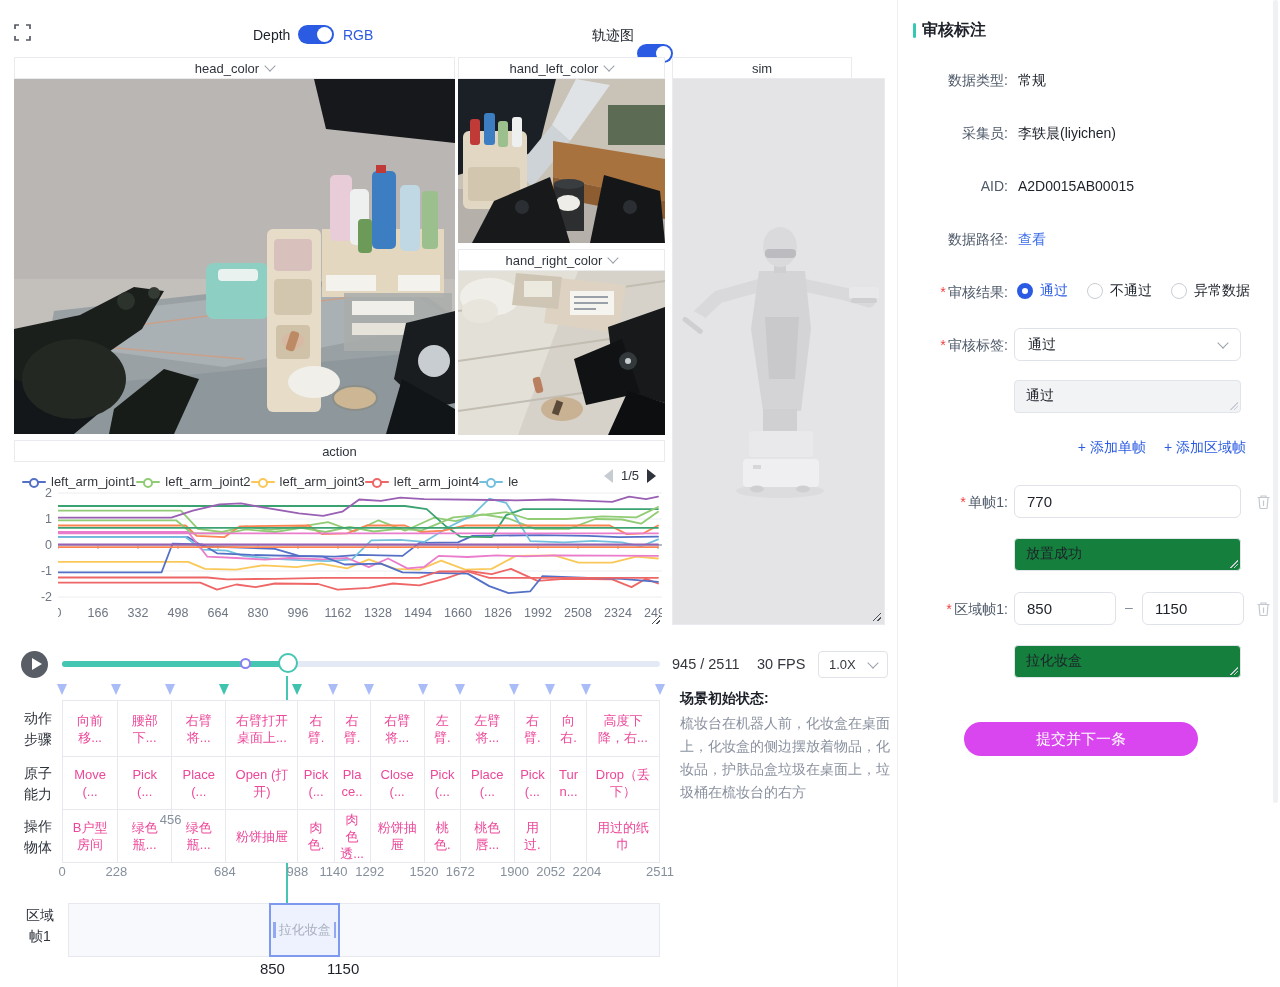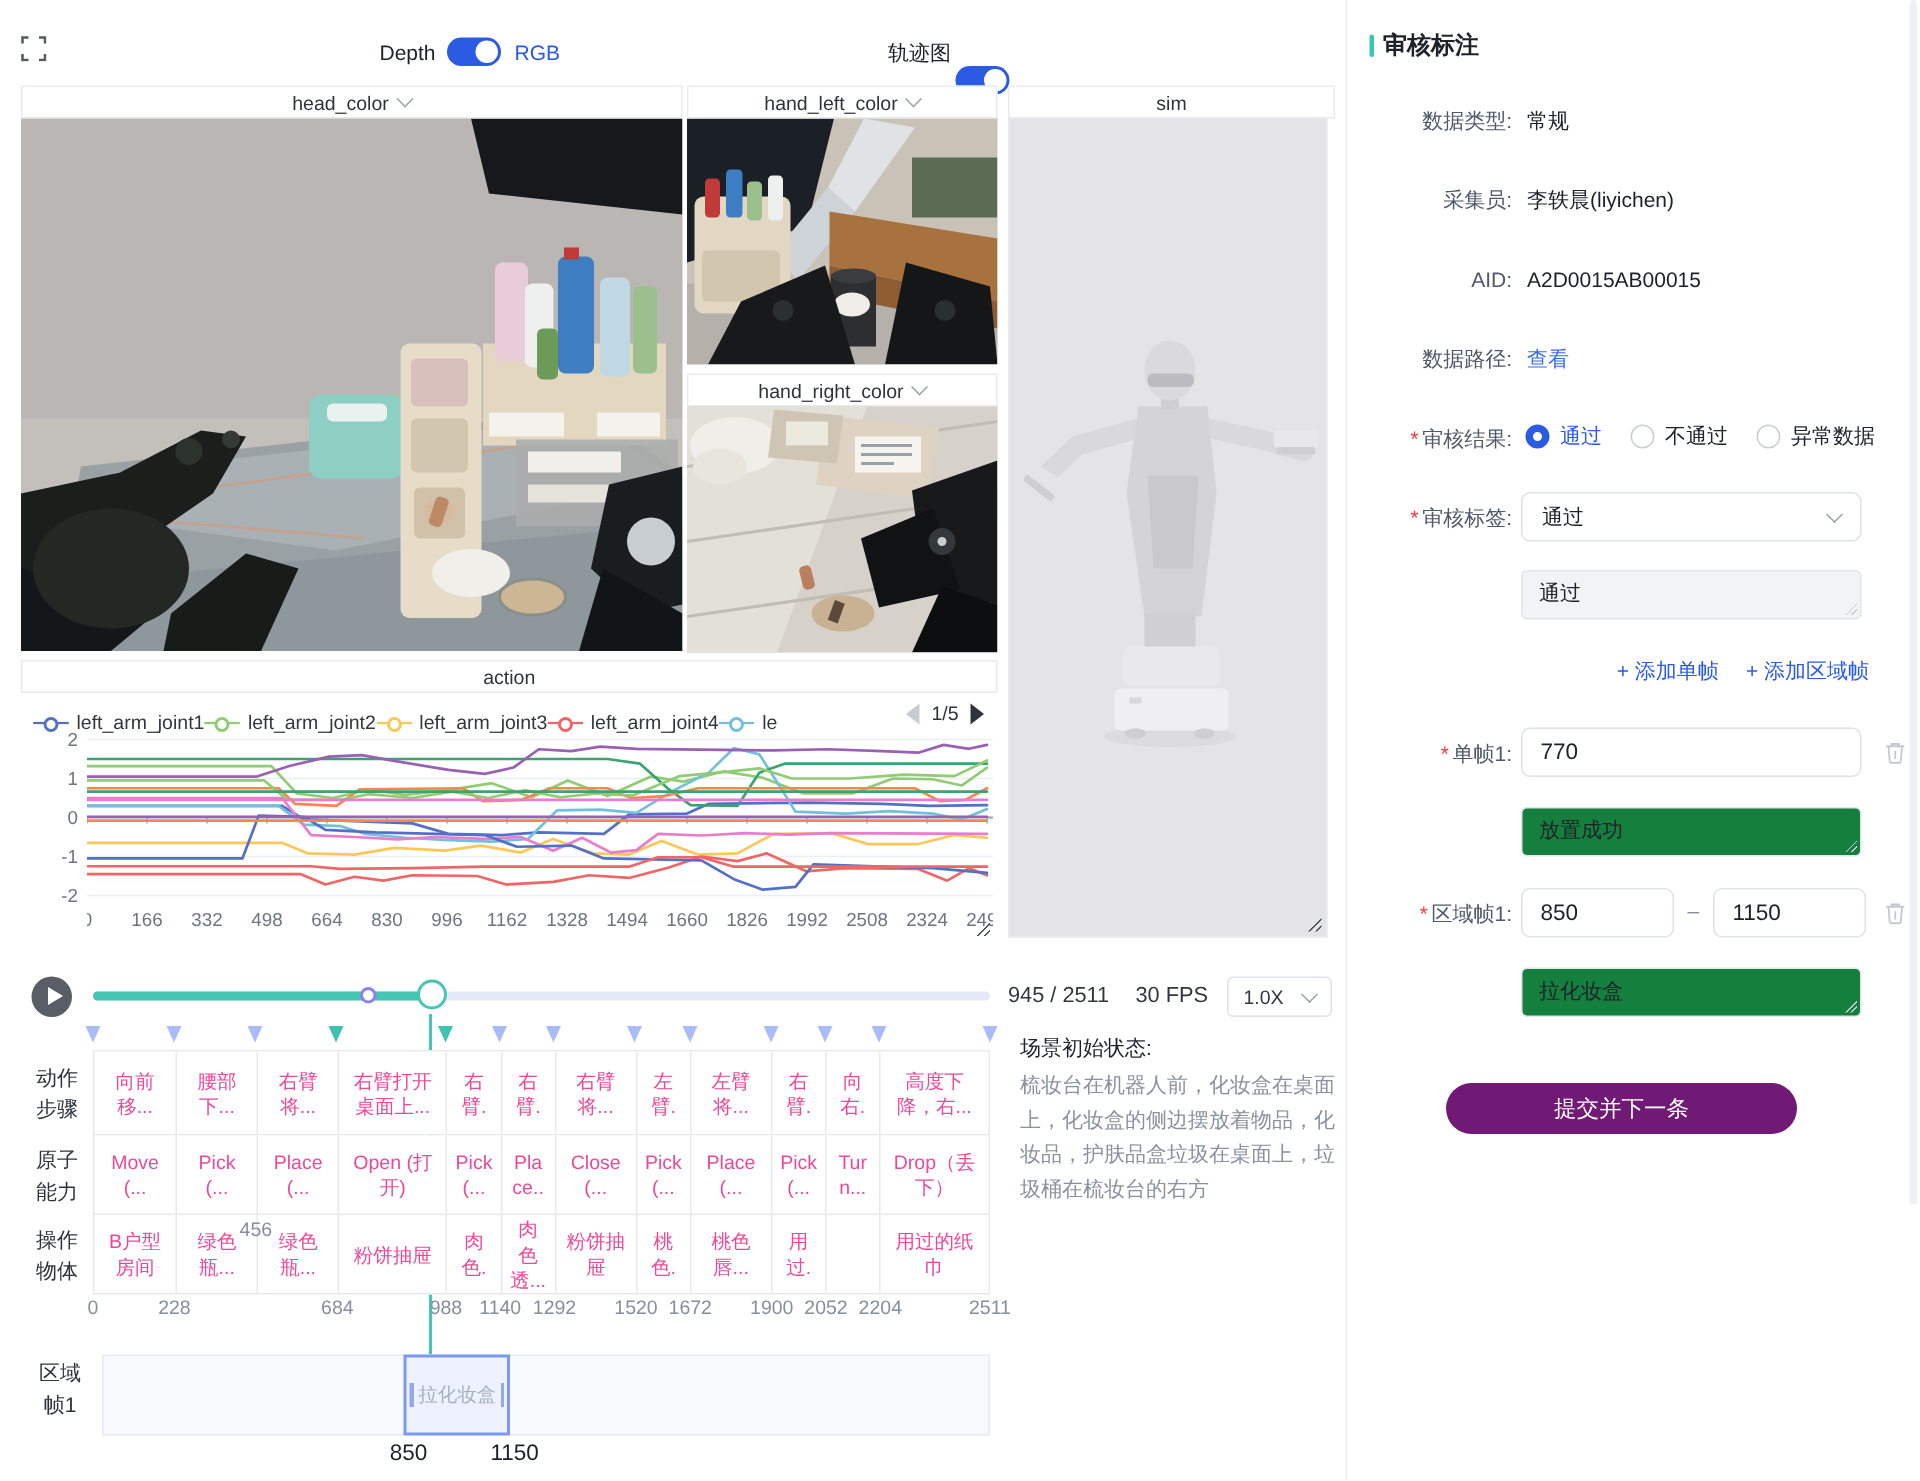--- a/index.html
+++ b/index.html
@@ -45,21 +45,21 @@
   .tri{position:absolute;width:0;height:0;border-left:5.5px solid transparent;border-right:5.5px solid transparent;border-top:11px solid #a9bcf7;cursor:pointer;}
   .trow{position:absolute;left:62px;width:598px;display:grid;box-sizing:border-box;border:1px solid #e7e9ee;border-top:none;background:#fff;}
   .trow.first{border-top:1px solid #e7e9ee;}
   .cell{border-left:1px solid #e7e9ee;display:flex;align-items:center;justify-content:center;text-align:center;
         font-size:13px;color:#ec4899;padding:2px 5px;line-height:17px;word-break:break-all;overflow:hidden;box-sizing:border-box;}
   .cell:first-child{border-left:none;}
   .rlabel{position:absolute;left:20px;width:36px;text-align:center;font-size:14px;color:#2f343c;line-height:21px;}
   .numspan{position:absolute;transform:translateX(-50%);font-size:13px;color:#86909c;}
   .vline{position:absolute;width:2px;background:#44c6b2;}
   
-  .scene-t{font-size:14px;font-weight:normal;color:#1d2129;}
+  .scene-t{font-size:14px;font-weight:bold;color:#1d2129;}
   .scene-b{font-size:14px;color:#8a919f;line-height:23px;margin-top:4px;}
   
   .regtrack{position:absolute;background:#f7f9fd;border:1px solid #e7e9ee;box-sizing:border-box;}
   .regseg{position:absolute;top:-1px;height:54px;background:#eef2fe;border:2px solid #7e99f0;box-sizing:border-box;display:flex;align-items:center;justify-content:center;font-size:13px;color:#a8afbe;cursor:pointer;}
   .regseg .hdl{position:absolute;top:50%;transform:translateY(-50%);width:2.5px;height:16px;background:#93a8f2;}
   .regseg .hdl.l{left:2px;} .regseg .hdl.r{right:2px;}
   .reglab{position:absolute;transform:translateX(-50%);font-size:15px;color:#1d2129;}
   
   .rpanel{position:absolute;left:897px;top:0;width:383px;height:987px;background:#fff;border-left:1px solid #eef0f3;box-sizing:border-box;}
   .rclip{position:absolute;left:0;top:0;width:383px;height:803px;overflow:hidden;}
@@ -75,21 +75,21 @@
   .rtxt{font-size:14px;color:#1d2129;} .rtxt.sel{color:#2b5be3;}
   .selbox{position:absolute;left:116px;width:227px;height:33px;border:1px solid #dfe2e8;border-radius:6px;box-sizing:border-box;display:flex;align-items:center;justify-content:space-between;padding:0 13px;cursor:pointer;background:#fff;}
   .selbox span{font-size:14px;color:#1d2129;}
   .ta{position:absolute;left:116px;width:227px;height:33px;border:1px solid #e1e4e9;border-radius:4px;box-sizing:border-box;font-size:14px;color:#1d2129;padding:6px 11px;background:#15803d;}
   .ta.gray{background:#f2f3f5;}
   .ta:after{content:'';position:absolute;right:2px;bottom:2px;width:8px;height:8px;
     background:linear-gradient(135deg,transparent 0 50%,#c9ccd4 50% 58%,transparent 58% 72%,#c9ccd4 72% 80%,transparent 80%);}
   .inp{position:absolute;height:33px;border:1px solid #dfe2e8;border-radius:6px;box-sizing:border-box;display:flex;align-items:center;padding:0 12px;font-size:15px;color:#1d2129;background:#fff;}
   .addlink{font-size:14px;color:#2b5be3;cursor:pointer;}
   .btn{position:absolute;left:66px;width:234px;height:34px;border-radius:17px;display:flex;align-items:center;justify-content:center;font-size:15px;cursor:pointer;box-sizing:border-box;}
-  .btn.primary{background:#701a75;color:#fff;}
+  .btn.primary{background:#d946ef;color:#fff;}
   .btn.secondary{background:#edf3fe;border:1px solid #94b4f7;color:#2b5be3;}
   .trash{position:absolute;left:357px;width:17px;height:17px;cursor:pointer;}
   .sbar{position:absolute;left:375px;top:0;width:5px;height:803px;background:#f0f1f4;border-radius:3px;}
   .fsicon{position:absolute;left:14px;top:24px;width:17px;height:17px;cursor:pointer;}
 </style>
 </head>
 <body>
 
 <svg class="fsicon" viewBox="0 0 17 17">
   <path d="M1 5 V1 H5 M12 1 H16 V5 M16 12 V16 H12 M5 16 H1 V12" fill="none" stroke="#555b63" stroke-width="1.7"></path>
@@ -205,21 +205,21 @@
     <polygon points="116,88 164,68 182,122 128,134" fill="#101214"></polygon>
     <circle cx="170" cy="90" r="9" fill="#33383b"></circle>
     <circle cx="170" cy="90" r="3" fill="#c8cdd1"></circle>
     <polygon points="170,120 207,132 207,164 150,164" fill="#0c0e10"></polygon>
     <ellipse cx="104" cy="138" rx="21" ry="12" fill="#c9b193"></ellipse>
     <rect x="96" y="130" width="7" height="14" fill="#5a4a3a" transform="rotate(20 100 137)"></rect>
     <rect x="76" y="106" width="8" height="16" rx="3" fill="#b97f5e" transform="rotate(-14 80 114)"></rect>
   </svg>
 </div>
 
-<div class="phead" style="left:672px;top:57px;width:218px;">
+<div class="phead" style="left:672px;top:57px;width:180px;">
   <span>sim</span>
 </div>
 <div class="simbody" style="left:672px;top:78px;width:213px;height:547px;">
   <svg width="211" height="545" viewBox="0 0 211 545">
     <ellipse cx="107" cy="412" rx="44" ry="7" fill="#dcdcde"></ellipse>
     <path d="M88,206 L45,218 L22,240" stroke="#d9d9db" stroke-width="13" fill="none" stroke-linecap="round" stroke-linejoin="round"></path>
     <path d="M130,206 L172,215 L196,222" stroke="#d9d9db" stroke-width="13" fill="none" stroke-linecap="round" stroke-linejoin="round"></path>
     <rect x="6" y="232" width="26" height="12" rx="3" fill="#e4e4e6" transform="rotate(30 19 238)"></rect>
     <rect x="8" y="244" width="24" height="5" rx="2" fill="#cfcfd2" transform="rotate(38 20 246)"></rect>
     <rect x="176" y="208" width="30" height="12" rx="3" fill="#e8e8ea"></rect>

